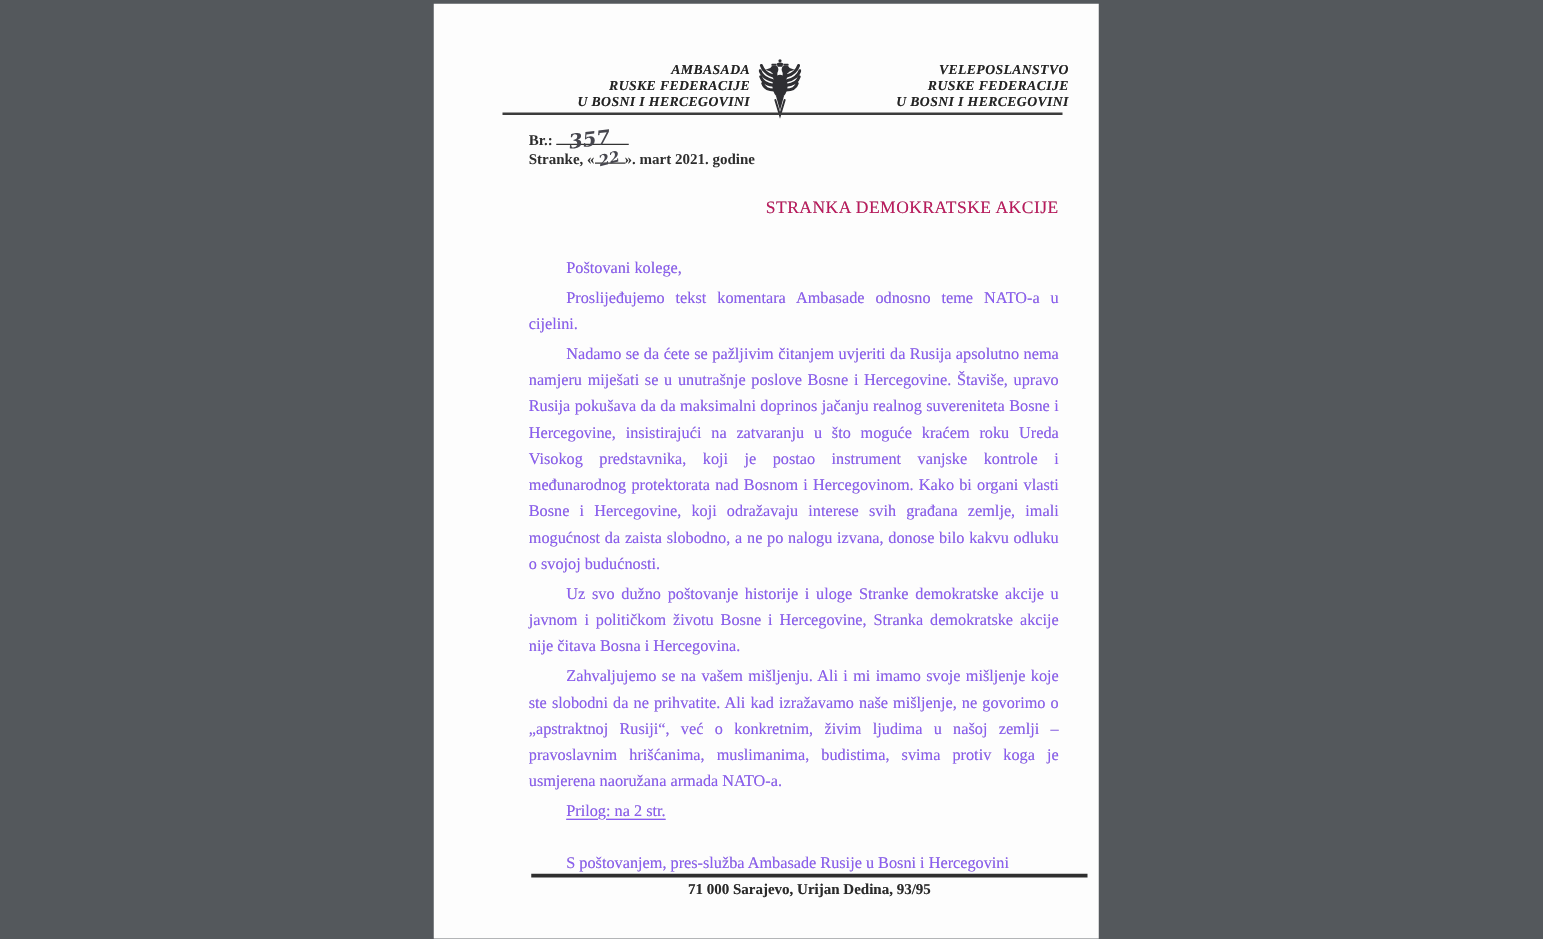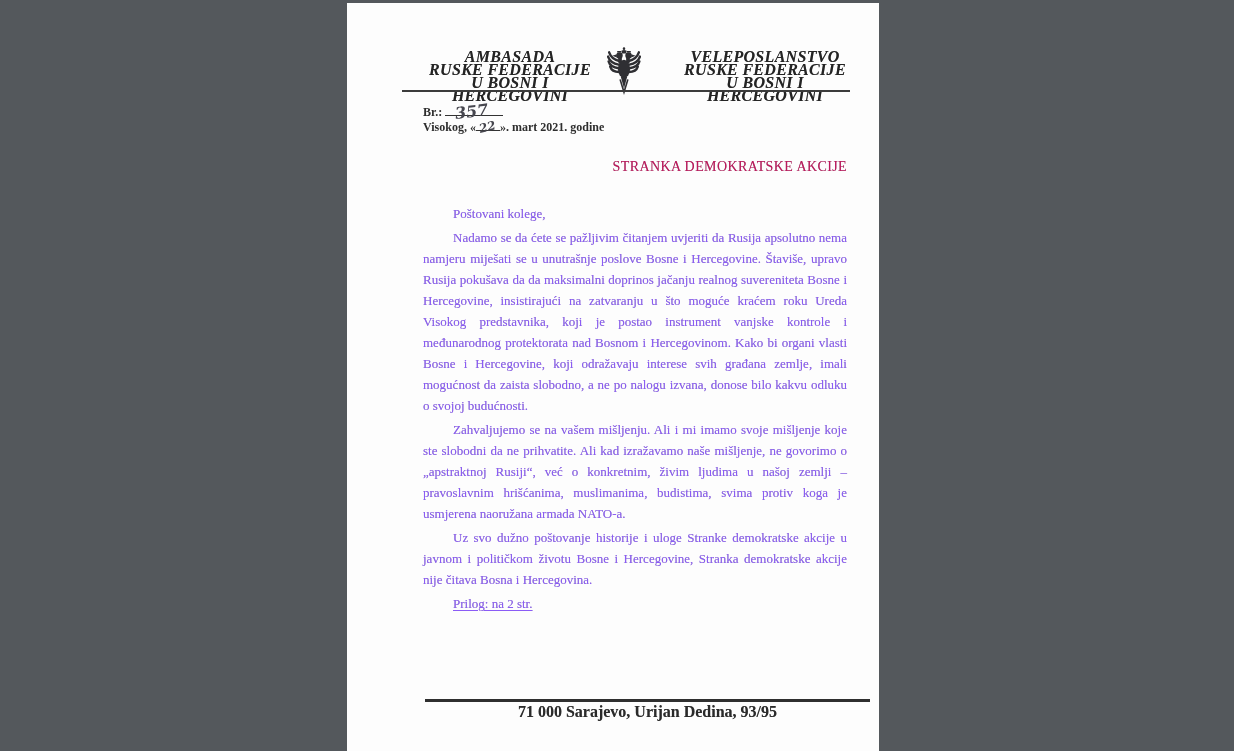--- a/index.html
+++ b/index.html
@@ -12,24 +12,24 @@
   .paper {
     position:absolute;
     left:347px; top:3px;
     width:532px; height:748px;
     background:#fdfdfd;
     color:#2e2e2e;
   }
   
   .lh-block {
     position:absolute;
-    text-align:center;
+    text-align:right;
     font-weight:bold;
     font-style:italic;
-    font-size:16px;
+    font-size:11px;
     line-height:13px;
     letter-spacing:0.3px;
     color:#242424;
     text-shadow:0 0 0.5px rgba(40,40,40,.45);
   }
   .lh-left  { left:73px;  top:47px; width:180px; }
   .lh-right { left:328px; top:47px; width:180px;font-family:Liberation Serif, serif; }
   .emblem {
     position:absolute; left:260px; top:43px;
     width:34px; height:52px;
@@ -100,21 +100,21 @@
   .footer {
     position:absolute; left:78px; top:696px; width:445px;
     text-align:center;
   }
   .footer-rule {
     width:100%; height:2.5px;
     background:#2f2f2f;
     margin-bottom:3px;
   }
   .footer-line {
-    font-size:16px; line-height:13px;
+    font-size:12px; line-height:13px;
     font-weight:bold;
     color:#2a2a2a;
     text-shadow:0 0 0.4px rgba(42,42,42,.4);
   }
 </style>
 </head>
 <body>
 
 <div class="paper">
 
@@ -163,32 +163,34 @@
   </div>
 
   <div class="header-rule"></div>
 
   <div class="ref-block">
     <div class="ref-line">
       <span>Br.:</span>
       <span class="ref-underline"><span class="hand">357</span></span>
     </div>
     <div class="ref-line">
-      <span>Visokog, «</span><span class="day-underline"><span class="hand">22</span></span><span>». mart 2021. godine</span>
+      <span>Stranke, «</span><span class="day-underline"><span class="hand">22</span></span><span>». mart 2021. godine</span>
     </div>
   </div>
 
   <div class="recipient">STRANKA DEMOKRATSKE AKCIJE</div>
 
   <div class="letter-body">
     <p class="para single">Poštovani kolege,</p>
+    <p class="para">Proslijeđujemo tekst komentara Ambasade odnosno teme NATO-a u cijelini.</p>
     <p class="para">Nadamo se da ćete se pažljivim čitanjem uvjeriti da Rusija apsolutno nema namjeru miješati se u unutrašnje poslove Bosne i Hercegovine. Štaviše, upravo Rusija pokušava da da maksimalni doprinos jačanju realnog suvereniteta Bosne i Hercegovine, insistirajući na zatvaranju u što moguće kraćem roku Ureda Visokog predstavnika, koji je postao instrument vanjske kontrole i međunarodnog protektorata nad Bosnom i Hercegovinom. Kako bi organi vlasti Bosne i Hercegovine, koji odražavaju interese svih građana zemlje, imali mogućnost da zaista slobodno, a ne po nalogu izvana, donose bilo kakvu odluku o svojoj budućnosti.</p>
+    <p class="para">Uz svo dužno poštovanje historije i uloge Stranke demokratske akcije u javnom i političkom životu Bosne i Hercegovine, Stranka demokratske akcije nije čitava Bosna i Hercegovina.</p>
     <p class="para">Zahvaljujemo se na vašem mišljenju. Ali i mi imamo svoje mišljenje koje ste slobodni da ne prihvatite. Ali kad izražavamo naše mišljenje, ne govorimo o „apstraktnoj Rusiji“, već o konkretnim, živim ljudima u našoj zemlji – pravoslavnim hrišćanima, muslimanima, budistima, svima protiv koga je usmjerena naoružana armada NATO-a.</p>
-    <p class="para">Uz svo dužno poštovanje historije i uloge Stranke demokratske akcije u javnom i političkom životu Bosne i Hercegovine, Stranka demokratske akcije nije čitava Bosna i Hercegovina.</p>
     <p class="para single attachment">Prilog: na 2 str.</p>
+    <p class="para closing">S poštovanjem, pres-služba Ambasade Rusije u Bosni i Hercegovini</p>
   </div>
 
   <div class="footer">
     <div class="footer-rule"></div>
     <div class="footer-line">71 000 Sarajevo, Urijan Dedina, 93/95</div>
   </div>
 
 </div>
 
 </body></html>

